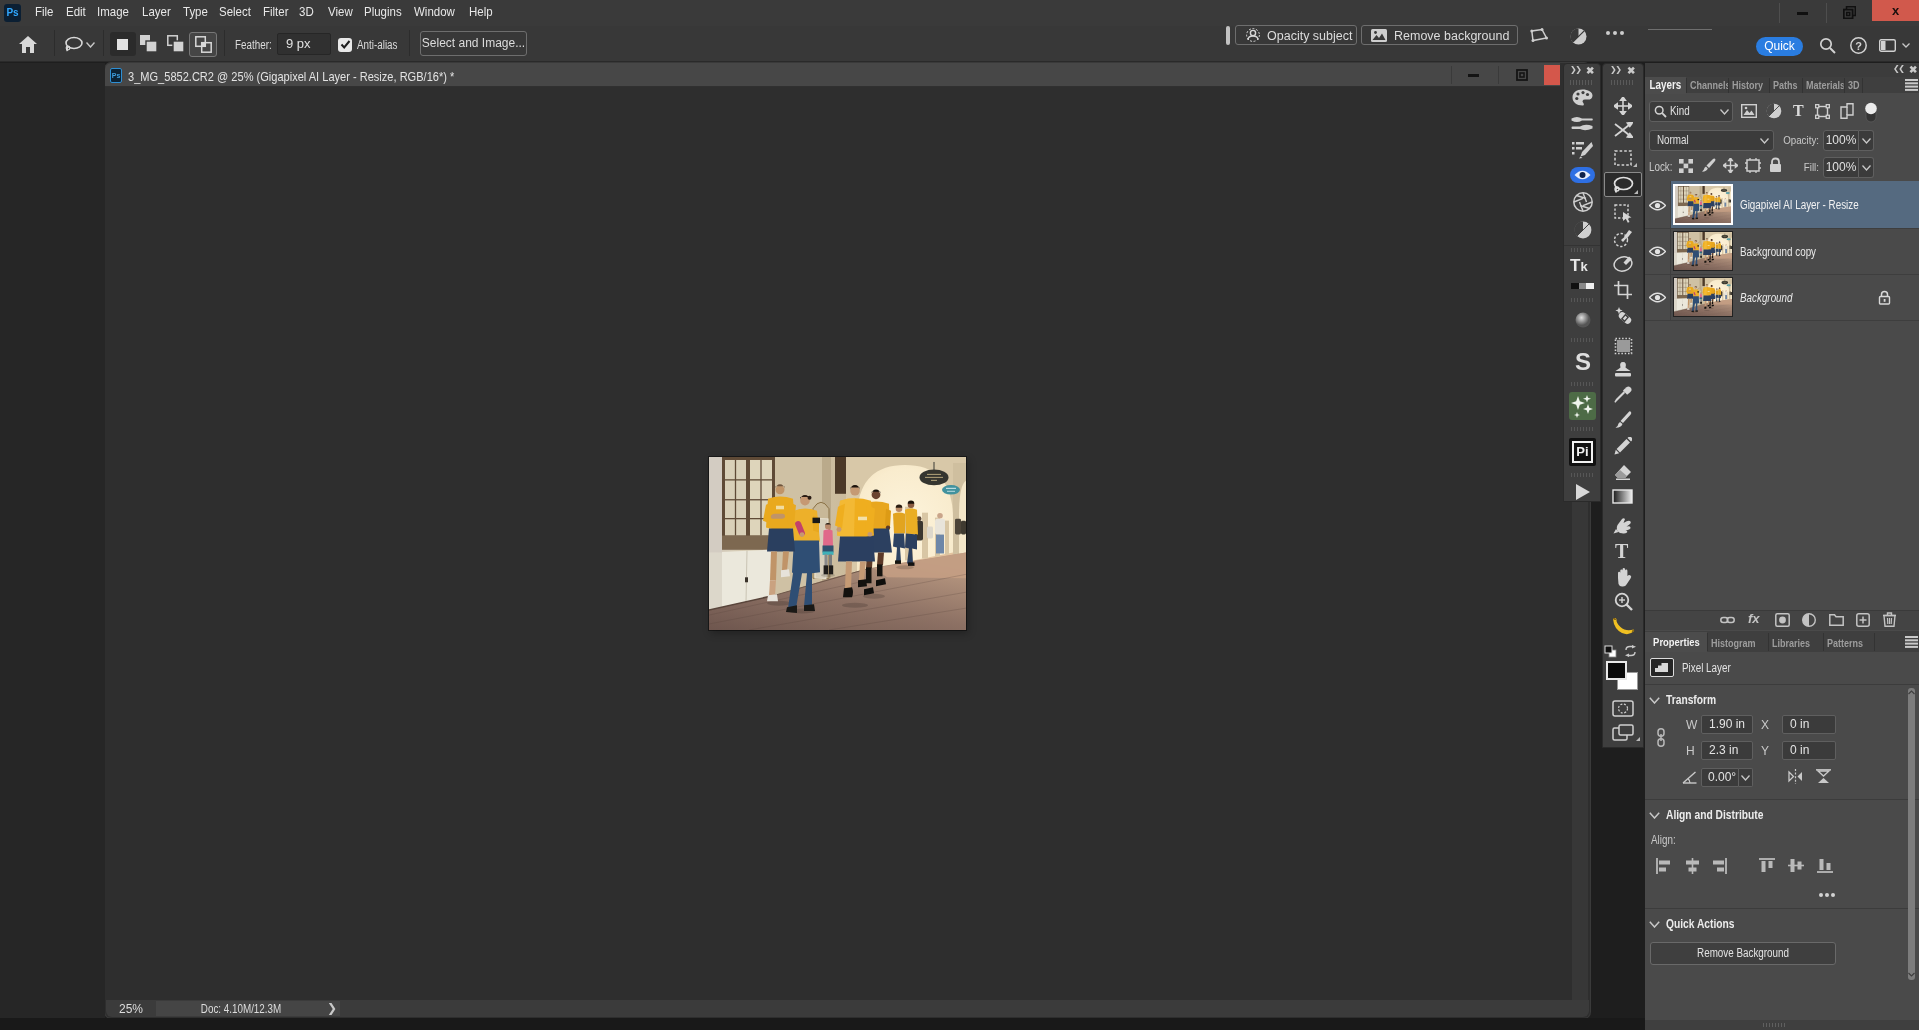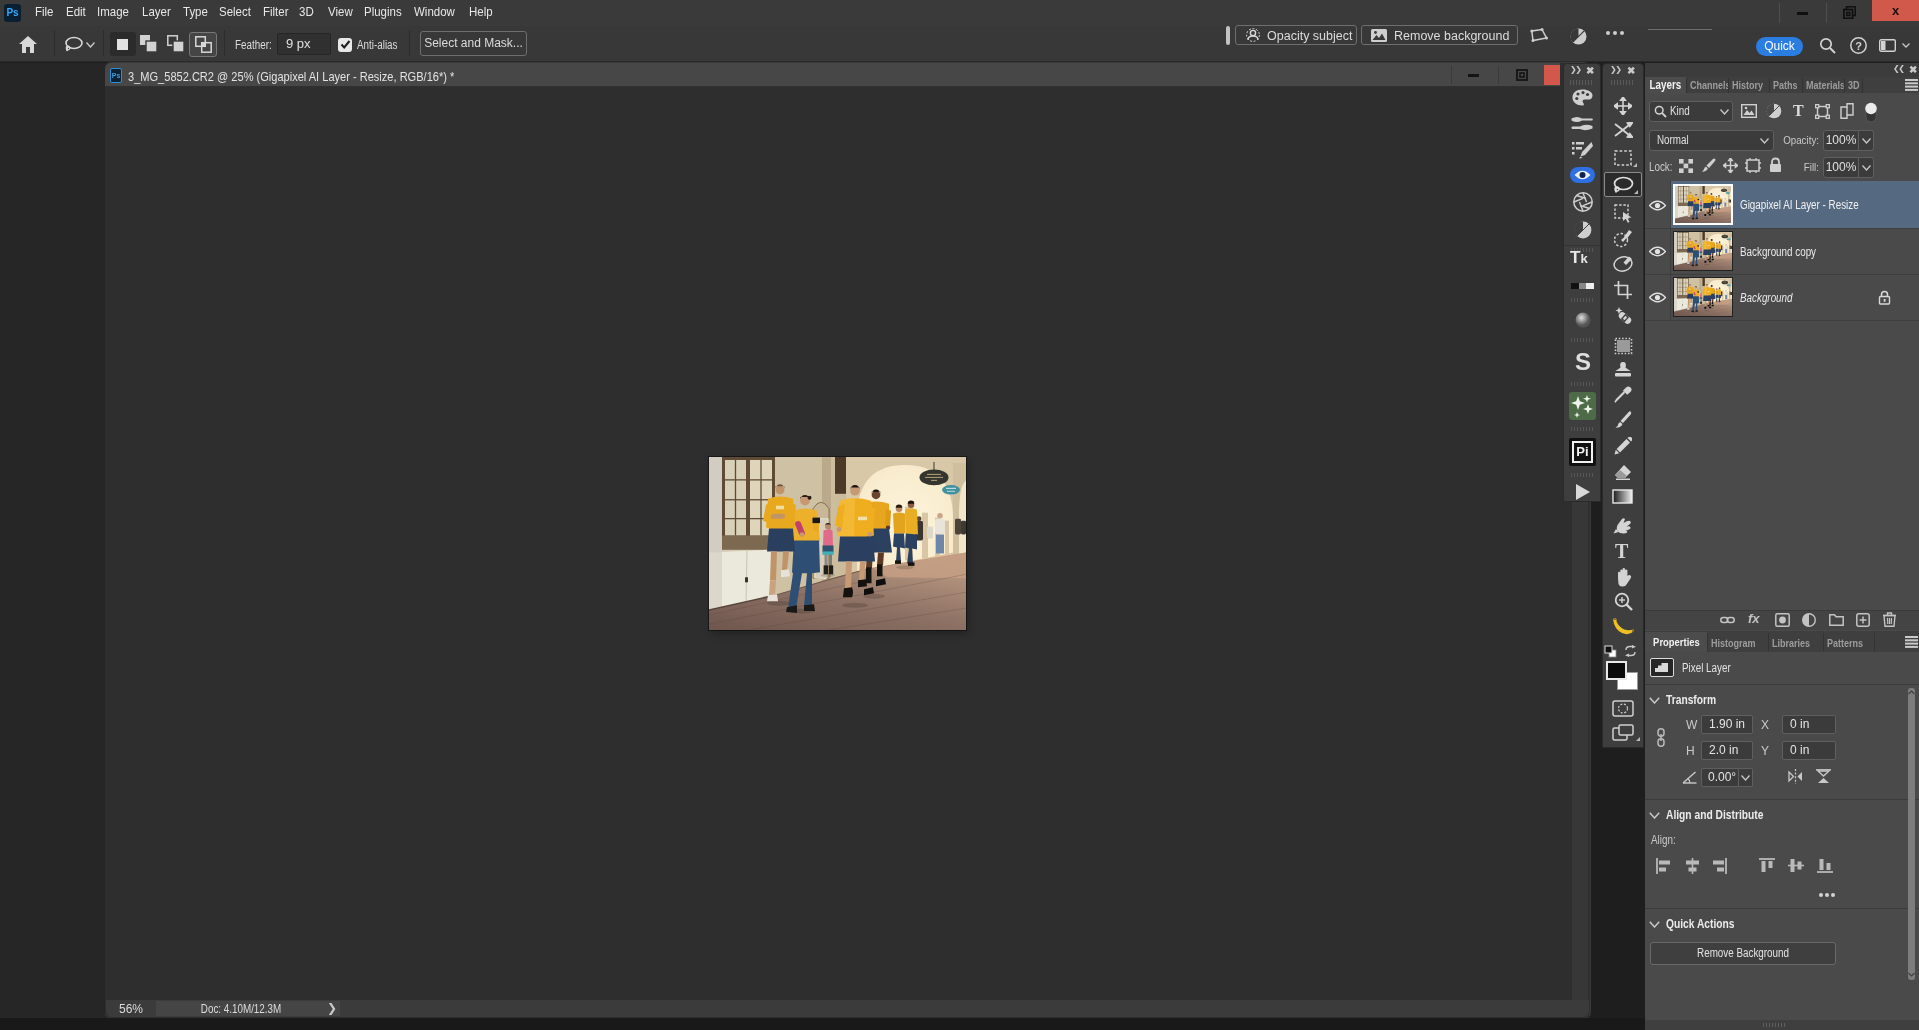--- a/index.html
+++ b/index.html
@@ -91,21 +91,21 @@
 <div class="abs txt sx" style="left:235px;top:38px;font-size:12px;">Feather:</div>
 <div class="abs" style="left:277px;top:33px;width:54px;height:22px;background:#303030;border:1px solid #262626;border-radius:2px;color:#e0e0e0;font-size:13px;line-height:20px;padding-left:8px;">9 px</div>
 <div class="abs" style="left:338px;top:38px;width:14px;height:14px;background:#e8e8e8;border-radius:3px;"></div>
 <div class="abs" style="left:340px;top:39px;">
     <svg width="11" height="11" viewBox="0 0 11 11">
       <path d="M1.5 5.5 L4.2 8.5 L9.5 2" fill="none" stroke="#1d1d1d" stroke-width="2"></path>
     </svg>
   </div>
 <div class="abs txt sx" style="left:357px;top:38px;font-size:12px;">Anti-alias</div>
 <div class="abs" style="left:409px;top:30px;width:1px;height:26px;background:#2c2c2c;"></div>
-<div class="abs" style="left:420px;top:31px;width:107px;height:25px;border:1px solid #6e6e6e;border-radius:3px;color:#dcdcdc;font-size:12px;text-align:center;line-height:23px;white-space:nowrap;">Select and Mask...</div>
+<div class="abs" style="left:420px;top:31px;width:107px;height:25px;border:1px solid #6e6e6e;border-radius:3px;color:#dcdcdc;font-size:12px;text-align:center;line-height:23px;white-space:nowrap;">Select and Image...</div>
 
 <div class="abs" style="left:1226px;top:26px;width:4px;height:19px;background:#c2c2c2;border-radius:2px;"></div>
 <div class="abs" style="left:1235px;top:25px;width:122px;height:20px;border:1px solid #6e6e6e;border-radius:3px;"></div>
 <div class="abs" style="left:1246px;top:28px;">
     <svg width="14" height="14" viewBox="0 0 14 14">
       <circle cx="7" cy="5" r="2.6" fill="none" stroke="#d8d8d8" stroke-width="1.4"></circle>
       <path d="M2 12 Q2 8 7 8 Q12 8 12 12" fill="none" stroke="#d8d8d8" stroke-width="1.4"></path>
       <circle cx="7" cy="7" r="6.4" fill="none" stroke="#d8d8d8" stroke-width="1" stroke-dasharray="2 1.6"></circle>
     </svg>
   </div>
@@ -175,21 +175,21 @@
     <svg width="12" height="12" viewBox="0 0 12 12">
       <rect x="1" y="1" width="10" height="10" fill="none" stroke="#141414" stroke-width="1.8"></rect>
       <rect x="4" y="4" width="4" height="4" fill="none" stroke="#141414" stroke-width="1.6"></rect>
     </svg>
   </div>
 <div class="abs" style="left:1544px;top:65px;width:16px;height:20px;background:#d4574b;"></div>
 
 <div class="abs" style="left:1572px;top:88px;width:16px;height:912px;background:#373737;"></div>
 
 <div class="abs" style="left:106px;top:1000px;width:1483px;height:17px;background:#3b3b3b;border-radius:0 0 6px 6px;"></div>
-<div class="abs txt" style="left:119px;top:1002px;font-size:12px;">56%</div>
+<div class="abs txt" style="left:119px;top:1002px;font-size:12px;">25%</div>
 <div class="abs" style="left:156px;top:1001px;width:184px;height:15px;background:#454545;"></div>
 <div class="abs txt" style="left:156px;top:1002px;width:170px;text-align:center;font-size:12px;"><span class="sxc">Doc: 4.10M/12.3M</span></div>
 <div class="abs txt" style="left:327px;top:1001px;font-size:12px;color:#c9c9c9;">❯</div>
 
 <div class="abs" style="left:709px;top:457px;width:257px;height:173px;box-shadow:0 0 0 1px rgba(0,0,0,0.45), 2px 3px 8px rgba(0,0,0,0.3);">
   <svg width="257" height="173" viewBox="0 0 257 174" preserveAspectRatio="none">
       <use href="#photo"></use>
     </svg>
 </div>
 
@@ -254,21 +254,21 @@
 <div class="abs" style="left:1574px;top:221px;">
     <svg width="18" height="18" viewBox="0 0 18 18">
       <circle cx="9" cy="9" r="8.4" fill="#cfcfcf"></circle>
       <path d="M2.9 15.1 A8.4 8.4 0 0 1 9 0.6 L9 9 Z" fill="#3e3e3e"></path>
       <path d="M2.9 15.1 L15.1 2.9" stroke="#3e3e3e" stroke-width="1"></path>
     </svg>
   </div>
 <div class="abs" style="left:1564px;top:245px;width:36px;height:1px;background:#333;"></div>
 <div class="abs" style="left:1571px;top:248px;width:22px;height:4px;background:repeating-linear-gradient(90deg,#565656 0 1px,transparent 1px 3px);"></div>
 
-<div class="abs" style="left:1570px;top:248px;width:26px;height:22px;color:#e8e8e8;font-size:17px;font-weight:bold;">T<span style="font-size:13px;">k</span></div>
+<div class="abs" style="left:1570px;top:256px;width:26px;height:22px;color:#e8e8e8;font-size:17px;font-weight:bold;">T<span style="font-size:13px;">k</span></div>
 <div class="abs" style="left:1571px;top:283px;width:23px;height:6px;background:linear-gradient(90deg,#111 0 35%,#888 35% 65%,#eee 65%);"></div>
 <div class="abs" style="left:1571px;top:298px;width:22px;height:4px;background:repeating-linear-gradient(90deg,#565656 0 1px,transparent 1px 3px);"></div>
 
 <div class="abs" style="left:1574px;top:311px;">
     <svg width="18" height="18" viewBox="0 0 18 18">
       <defs>
         <radialGradient id="sph" cx="0.4" cy="0.35">
           <stop offset="0" stop-color="#e0e0e0"></stop>
           <stop offset="1" stop-color="#555"></stop>
         </radialGradient>
@@ -812,21 +812,21 @@
         <rect x="2" y="10.7" width="6" height="7.5" rx="3"></rect>
         <line x1="5" y1="6" x2="5" y2="13"></line>
       </g>
     </svg>
   </div>
 <div class="abs" style="left:1686px;top:718px;color:#c9c9c9;font-size:12px;">W</div>
 <div class="abs" style="left:1701px;top:715px;width:52px;height:19px;background:#3b3b3b;border:1px solid #5f5f5f;border-radius:2px;color:#e4e4e4;font-size:12px;line-height:17px;padding-left:7px;">1.90 in</div>
 <div class="abs" style="left:1761px;top:718px;color:#c9c9c9;font-size:12px;">X</div>
 <div class="abs" style="left:1782px;top:715px;width:54px;height:19px;background:#3b3b3b;border:1px solid #5f5f5f;border-radius:2px;color:#e4e4e4;font-size:12px;line-height:17px;padding-left:7px;">0 in</div>
 <div class="abs" style="left:1686px;top:744px;color:#c9c9c9;font-size:12px;">H</div>
-<div class="abs" style="left:1701px;top:741px;width:52px;height:19px;background:#3b3b3b;border:1px solid #5f5f5f;border-radius:2px;color:#e4e4e4;font-size:12px;line-height:17px;padding-left:7px;">2.0 in</div>
+<div class="abs" style="left:1701px;top:741px;width:52px;height:19px;background:#3b3b3b;border:1px solid #5f5f5f;border-radius:2px;color:#e4e4e4;font-size:12px;line-height:17px;padding-left:7px;">2.3 in</div>
 <div class="abs" style="left:1761px;top:744px;color:#c9c9c9;font-size:12px;">Y</div>
 <div class="abs" style="left:1782px;top:741px;width:54px;height:19px;background:#3b3b3b;border:1px solid #5f5f5f;border-radius:2px;color:#e4e4e4;font-size:12px;line-height:17px;padding-left:7px;">0 in</div>
 <div class="abs" style="left:1682px;top:771px;">
     <svg width="15" height="13" viewBox="0 0 15 13">
       <path d="M1 12 L13.5 1" stroke="#c9c9c9" stroke-width="1.4"></path>
       <line x1="1" y1="12" x2="14.5" y2="12" stroke="#c9c9c9" stroke-width="1.4"></line>
       <path d="M8 12 A7.5 7.5 0 0 0 6 7.5" fill="none" stroke="#c9c9c9" stroke-width="1.2"></path>
     </svg>
   </div>
 <div class="abs" style="left:1701px;top:768px;width:38px;height:19px;background:#3b3b3b;border:1px solid #5f5f5f;border-radius:2px 0 0 2px;color:#e4e4e4;font-size:12px;line-height:17px;padding-left:6px;">0.00°</div>

